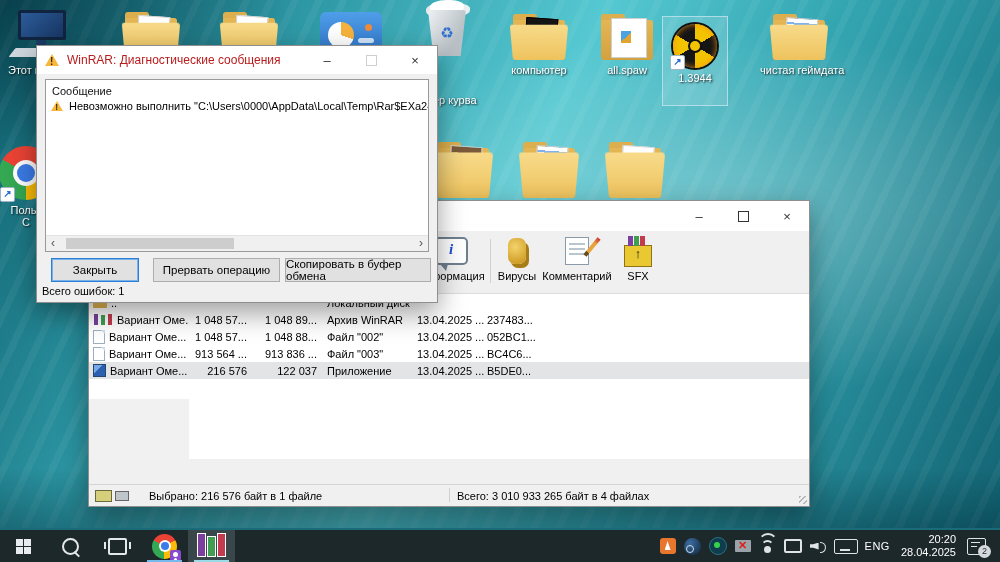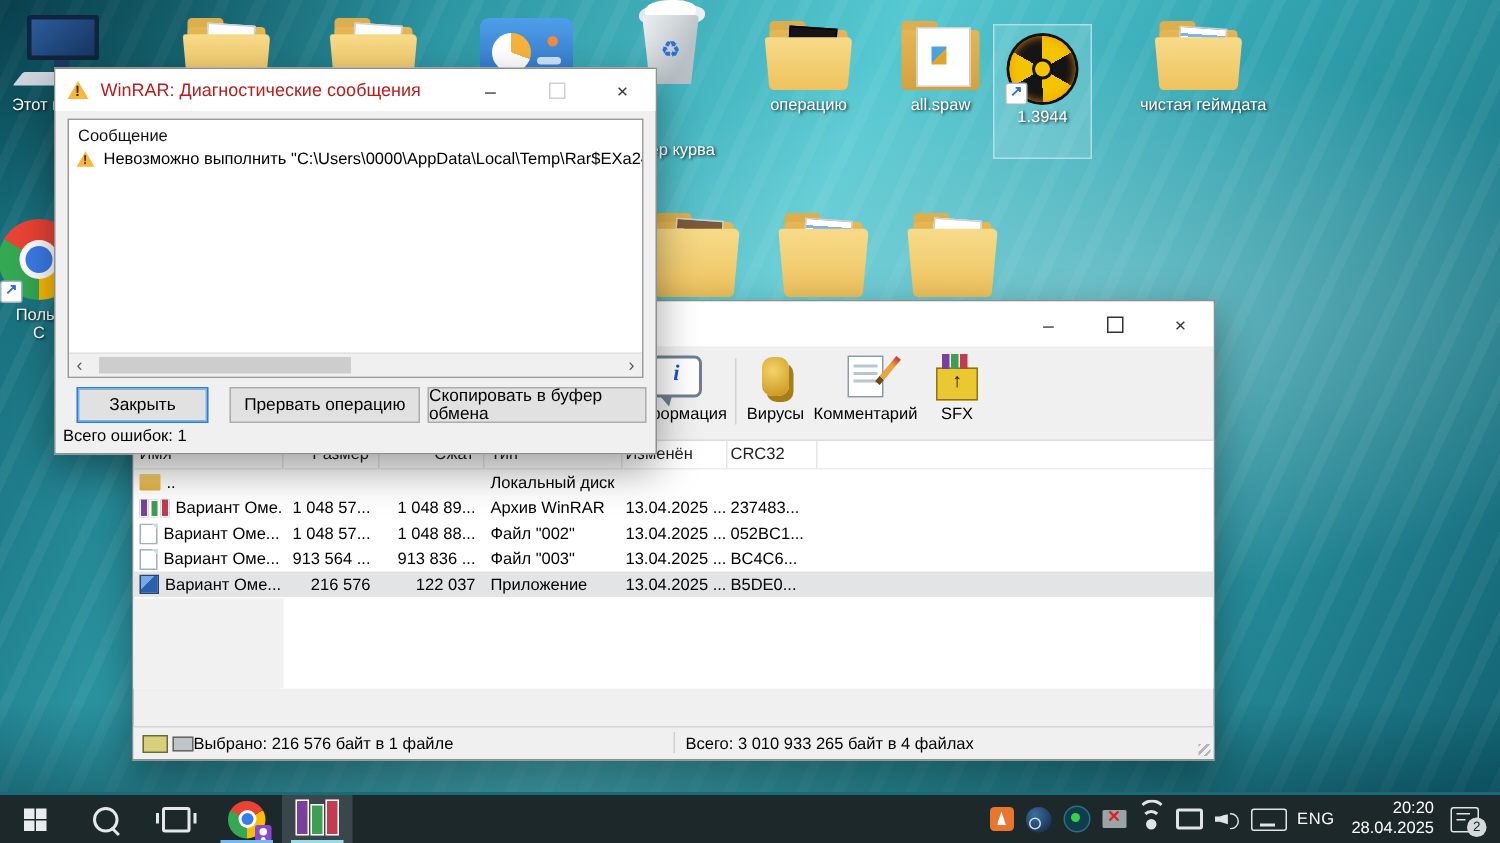--- a/index.html
+++ b/index.html
@@ -236,21 +236,21 @@
 
   <div class="dicon" style="left:500px;top:8px;">
     <div class="icwrap">
         <div class="folder">
           <div class="tab"></div>
           <div class="back"></div>
           <div class="sheet dark"></div>
           <div class="front"></div>
         </div>
       </div>
-    <div class="dlabel">операцию</div>
+    <div class="dlabel">компьютер</div>
   </div>
 
   <div class="dicon" style="left:588px;top:8px;">
     <div class="icwrap">
         <div class="folder">
           <div class="tab"></div>
           <div class="back"></div>
           <div class="sheet applogo" style="transform:rotate(0deg);left:12px;width:34px;"></div>
         </div>
       </div>
@@ -361,41 +361,20 @@
               <span class="bk" style="left:9px;background:#3f9e52;"></span>
               <span class="bk" style="left:15px;background:#c23b4e;"></span>
             </div>
           </div>
         <div>SFX</div>
       </div>
     </div>
 
 
     <div class="list">
-      <div class="lrow head">
-        <div class="cell c0">
-            <span>Имя</span>
-          </div>
-        <div class="cell c1">
-            <span>Размер</span>
-          </div>
-        <div class="cell c2">
-            <span>Сжат</span>
-          </div>
-        <div class="cell c3">
-            <span>Тип</span>
-          </div>
-        <div class="cell c4">
-            <span>Изменён</span>
-          </div>
-        <div class="cell c5">
-            <span>CRC32</span>
-          </div>
-        <span class="sortup"></span>
-      </div>
 
       <div class="lrow">
         <div class="c0">
             <span class="mini-folder"></span>
             <span>..</span>
           </div>
         <div class="c1"></div>
         <div class="c2"></div>
         <div class="c3">Локальный диск</div>
         <div class="c4"></div>
@@ -453,21 +432,21 @@
         <div class="c4">13.04.2025 ...</div>
         <div class="c5">B5DE0...</div>
       </div>
 
       <div class="graystrip" style="height:60px;"></div>
     </div>
 
     <div class="wr-status">
       <span class="st-ic1"></span>
       <span class="st-ic2"></span>
-      <span style="margin-left:0;">Выбрано: 216 576 байт в 1 файле</span>
+      <span style="margin-left:20px;">Выбрано: 216 576 байт в 1 файле</span>
       <span class="st-div"></span>
       <span style="position:absolute;left:368px;">Всего: 3 010 933 265 байт в 4 файлах</span>
       <span class="grip"></span>
     </div>
   </div>
 
   <div class="win dlg">
     <div class="tbar">
       <span class="warn small" style="margin-left:8px;"></span>
       <span class="dlg-title-text">WinRAR: Диагностические сообщения</span>

